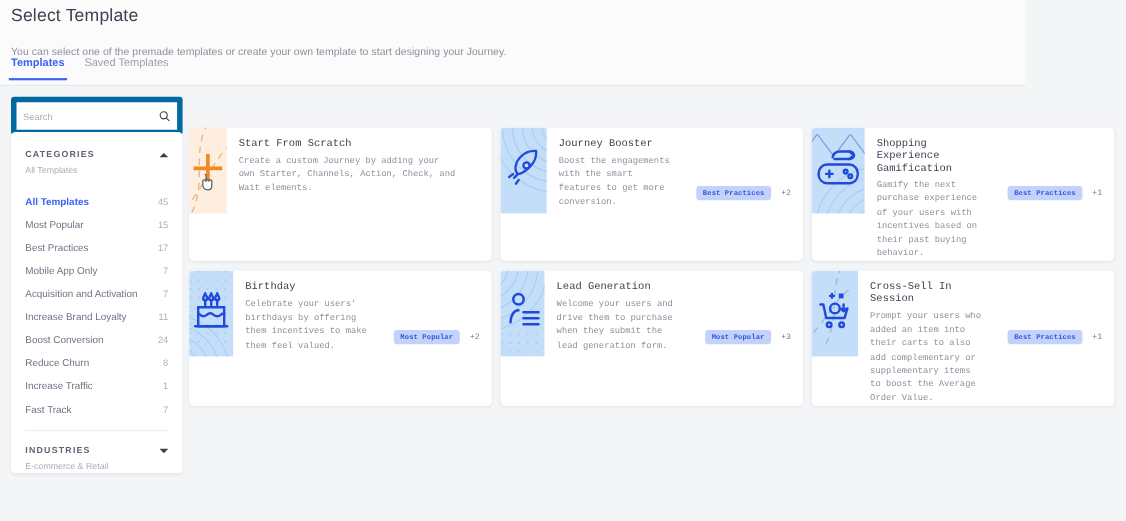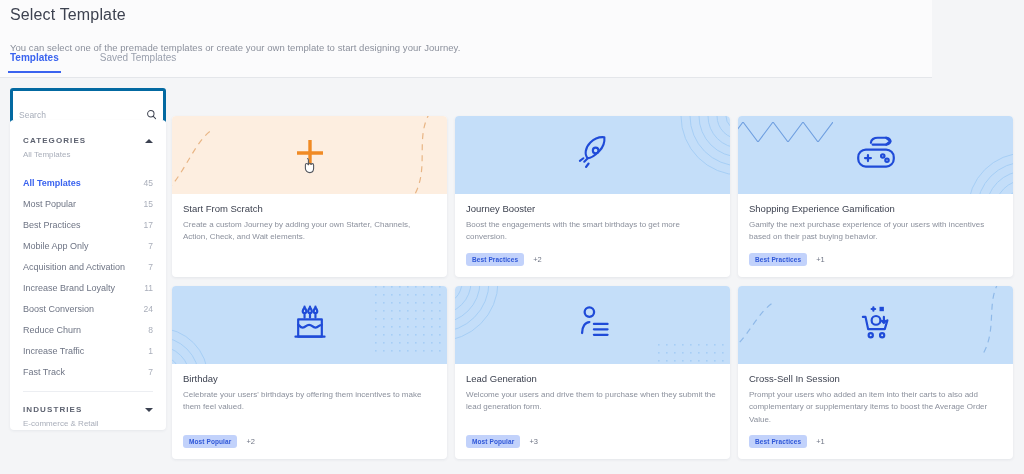--- a/index.html
+++ b/index.html
@@ -17,32 +17,32 @@
     border-bottom: 1px solid #e4e6ea;
   }
   .page-title {
     position: absolute; left: 10px; top: 6px;
     font-size: 16px; color: #3d4250; letter-spacing: .15px;
   }
   .page-sub {
     position: absolute; left: 10px; top: 42px;
     font-size: 9.5px; color: #8b909c; letter-spacing: .05px;
   }
-  .tabs { position: absolute; left: 8px; top: 52px; display: flex; gap: 37px; }
+  .tabs { position: absolute; left: 8px; top: 52px; display: flex; gap: 14px; }
   .tab {
     font-size: 10px; color: #9aa0ad; padding: 0 2px 8px 2px;
     border-bottom: 2px solid transparent; cursor: pointer;
   }
   .tab.active { color: #3a63ef; border-bottom-color: #3a63ef; font-weight: bold; }
 
   
   .search-box {
     position: absolute; left: 10px; top: 88px; width: 156px; height: 35px;
-    background: #fff; border: 3px solid #0369a1; border-radius: 3px;
-    display: flex; align-items: flex-end; padding: 0 6px;
+    background: #fff; border: 5px solid #0369a1; border-radius: 3px;
+    display: flex; align-items: center; padding: 0 6px;
   }
   .search-box input {
     border: 0; outline: 0; flex: 1; font-size: 8.5px; color: #7a8091;
     font-family: "Liberation Sans", sans-serif; background: transparent;
   }
   .search-box input::placeholder { color: #a7adb9; }
   .search-ico { width: 11px; height: 11px; flex: 0 0 11px; }
 
   .sidebar {
     position: absolute; left: 10px; top: 120px; width: 156px; height: 310px;
@@ -71,21 +71,21 @@
   
   .grid {
     position: absolute; left: 172px; top: 116px;
     width: 852px; height: 358px;
     display: grid; grid-template-columns: repeat(3, 275px);
     gap: 9px 8px; align-content: start;
   }
   .card {
     background: #fff; border-radius: 4px; overflow: hidden;
     box-shadow: 0 1px 3px rgba(40,50,80,.08); cursor: pointer;
-    display: flex; flex-direction: column;
+    display: flex; flex-direction: row; font-family: Liberation Mono, monospace;
   }
   .card-hero {
     height: 78px; position: relative; overflow: hidden;
     display: flex; align-items: center; justify-content: center;
   }
   .hero-blue { background: #c4def9; }
   .hero-peach { background: #fdeee0; }
   .card-body { padding: 9px 11px 0 11px; flex: 1; }
   .card-title { font-size: 9.5px; color: #3d4250; margin-bottom: 5px; }
   .card-desc { font-size: 8px; color: #8b909c; line-height: 1.55; }
@@ -222,21 +222,21 @@
       <path d="M18 30c-4-4-3-12 3-18 4.5-4.5 11-6.5 16-6 .5 5-1.5 11.5-6 16-6 6-9 8-13 8z"></path>
       <circle cx="27" cy="21" r="3.2"></circle>
             <path d="M18 30l-4 4"></path>
             <path d="M13 30l-4 3"></path>
             <path d="M19 36l-3 4"></path>
     </svg></span>
 
      </div>
      <div class="card-body">
        <div class="card-title">Journey Booster</div>
-       <div class="card-desc">Boost the engagements with the smart birthdays to get more conversion.</div>
+       <div class="card-desc">Boost the engagements with the smart features to get more conversion.</div>
      </div>
      <div class="card-tags">
         <span class="tag">Best Practices</span>
         <span class="tag-more">+2</span>
       </div>
     </div>
     <div class="card">
       <div class="card-hero hero-blue">
        <div class="art zig"><svg width="105" height="20">
             <path d="M0 20 L15 0 L30 20 L45 0 L60 20 L75 0 L90 20 L105 0" fill="none" stroke="#6f9fe0" stroke-width="1.1"></path>

